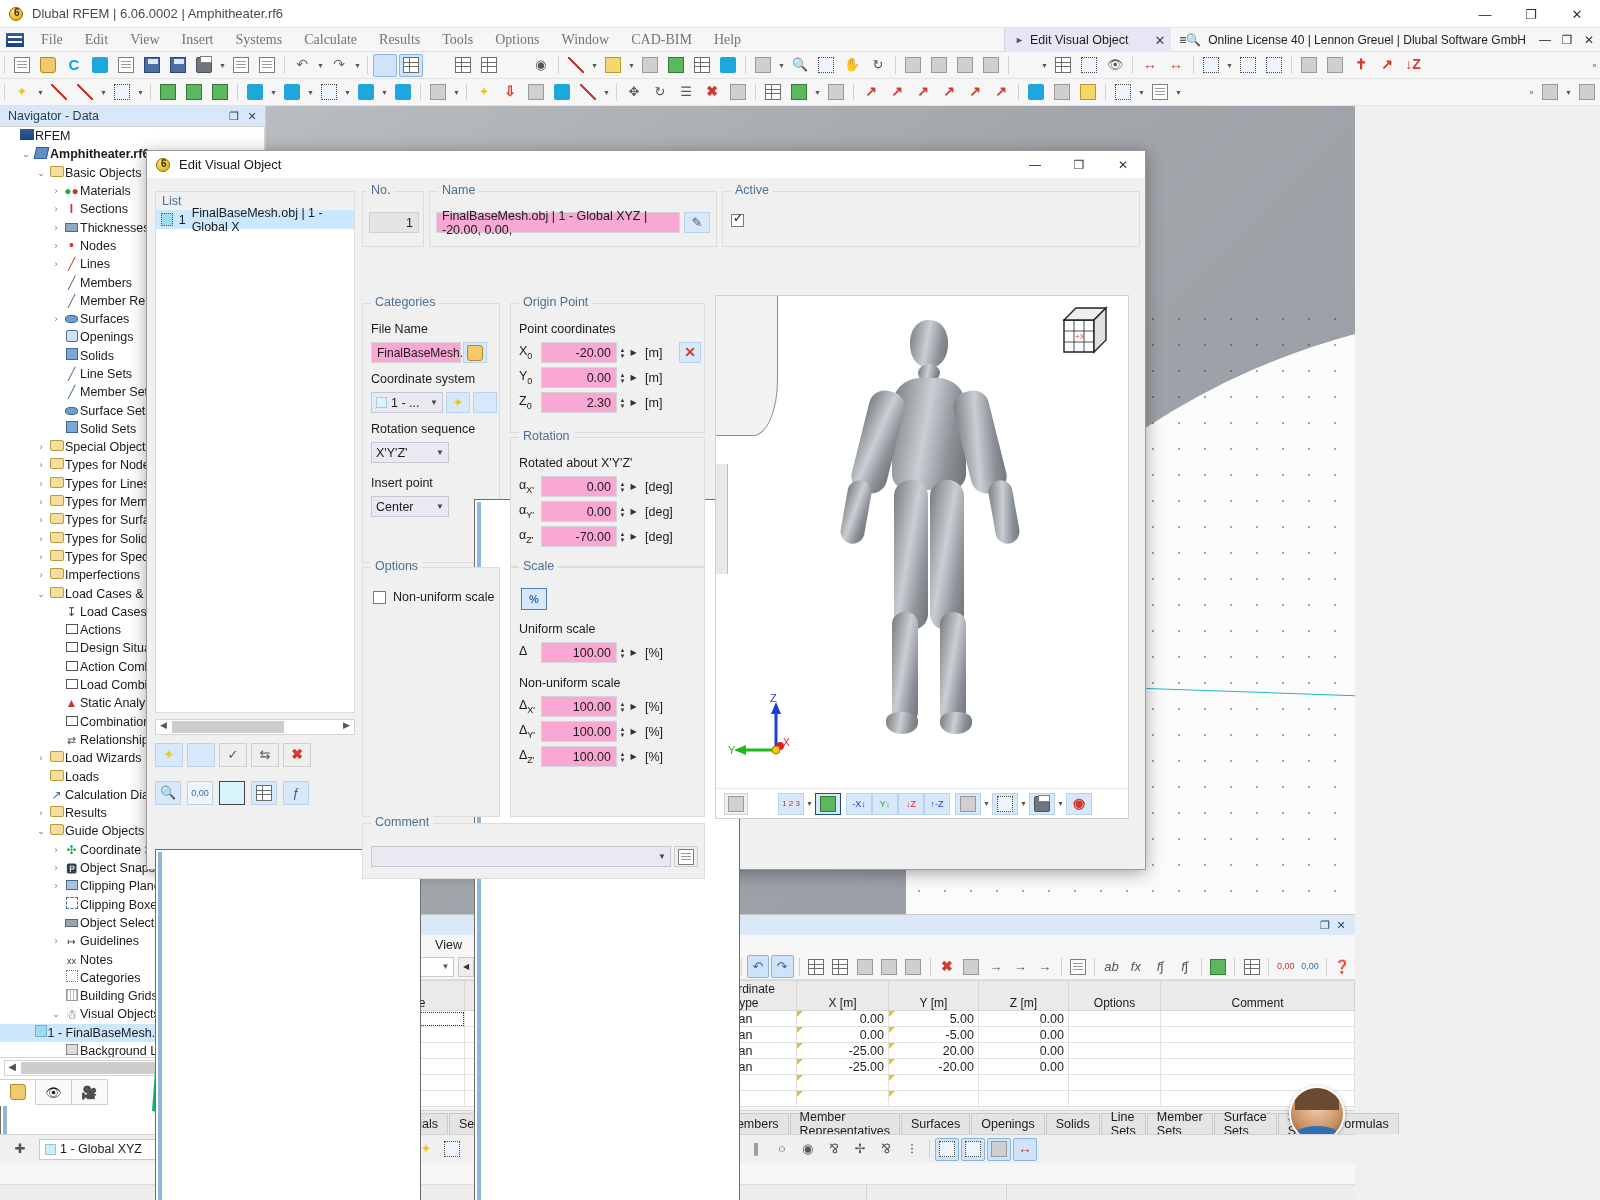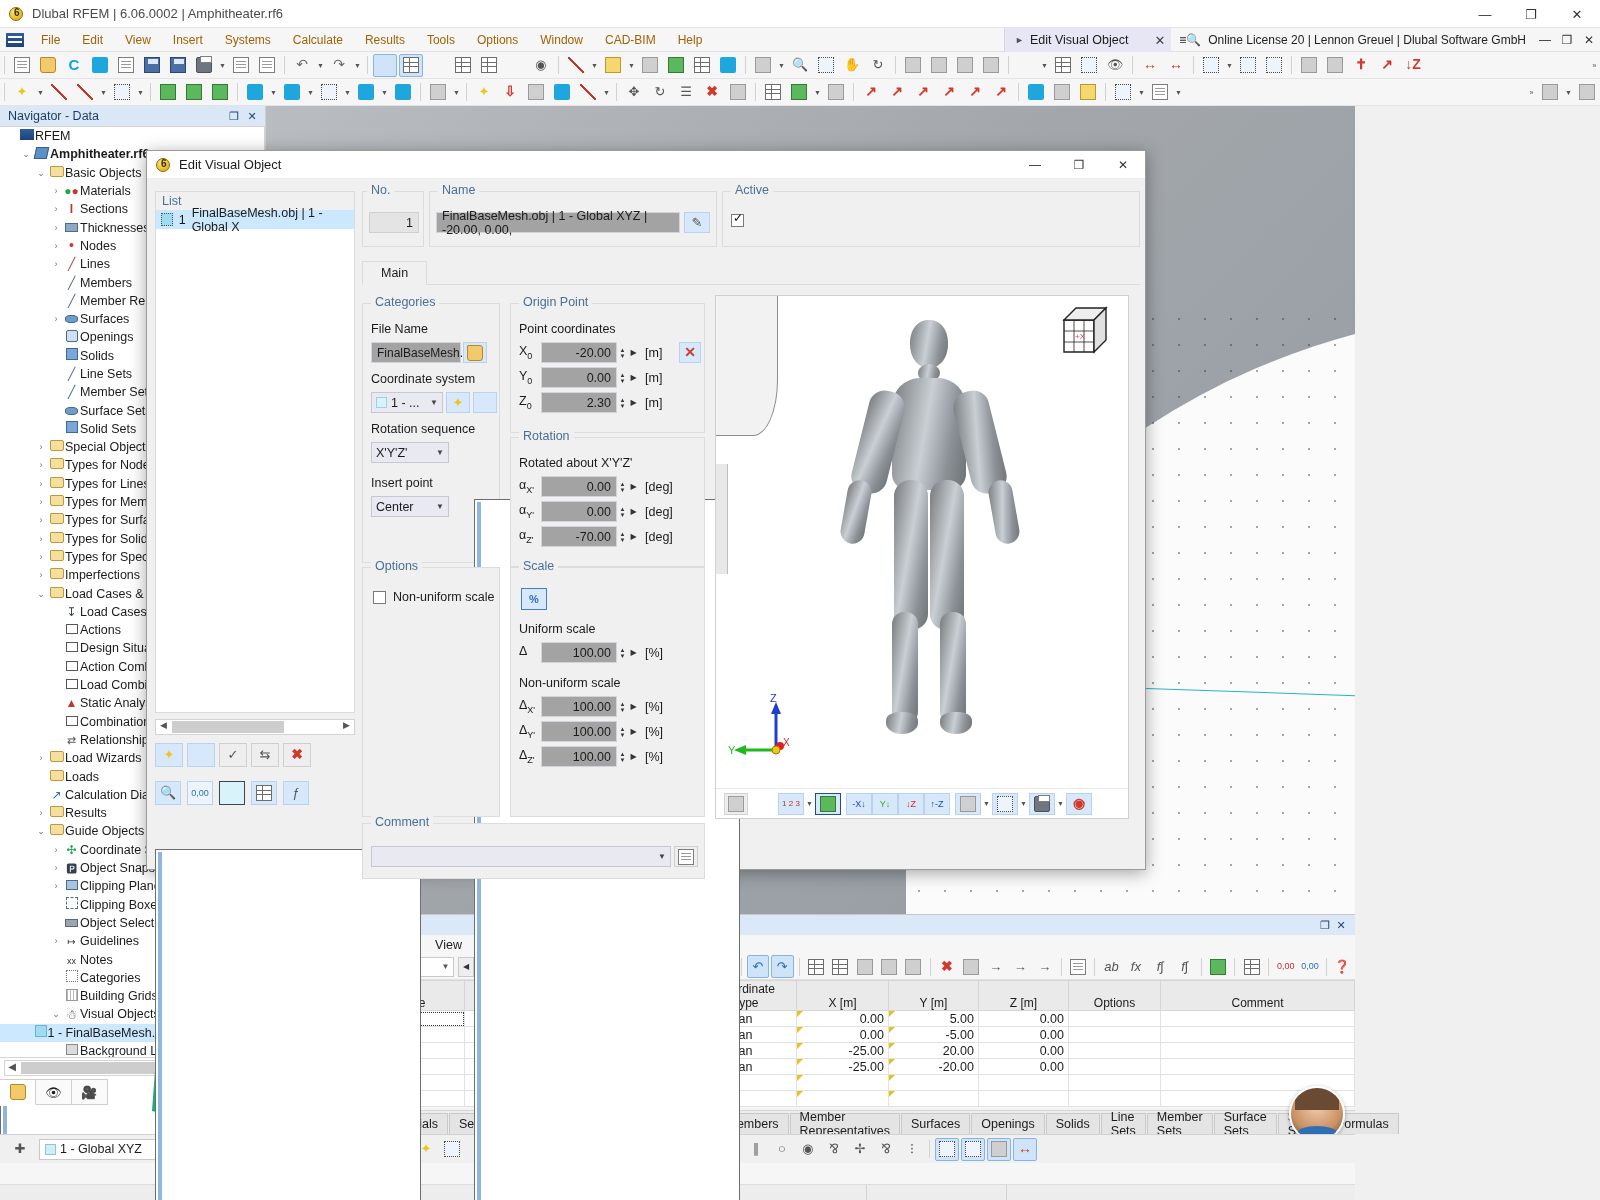--- a/index.html
+++ b/index.html
@@ -23,21 +23,21 @@
   .tb-title { font-size:13px; color:#4a4a4a; }
   .win-btns { position:absolute; right:0; top:0; height:28px; display:flex; }
   .win-btns div { width:46px;height:28px;display:flex;align-items:center;justify-content:center;font-size:13px;color:#333;}
 
   
   .menubar { position:absolute; left:0; top:28px; width:1600px; height:24px; background:#f6f6f6;
              display:flex; align-items:center; border-bottom:1px solid #e0e0e0;}
   .menu-logo{width:18px;height:14px;margin:0 6px 0 6px;background:linear-gradient(#2f5f9e,#1d4278);position:relative;}
   .menu-logo:before{content:"";position:absolute;left:2px;top:3px;width:14px;height:2px;background:#fff;}
   .menu-logo:after{content:"";position:absolute;left:2px;top:8px;width:14px;height:2px;background:#fff;}
-  .menubar a{ padding:3px 11px; font-size:12px; color:#a16207; text-decoration:none; cursor:default;}
+  .menubar a{ padding:3px 11px; font-size:14px; color:#737373; text-decoration:none; cursor:default;font-family:Liberation Serif, serif;}
   .menu-right{ position:absolute; right:0; top:0; height:24px; display:flex; align-items:center; }
   .mr-tab{ display:flex;align-items:center; background:#e6e6f5; height:24px; padding:0 6px 0 10px; border-left:1px solid #d5d5e2;}
   .mr-tab .arw{font-size:9px;color:#555;margin-right:6px;}
   .mr-tab .x{margin-left:26px;font-size:13px;color:#444;}
   .mr-lic{ display:flex; align-items:center; padding:0 8px; font-size:12px; color:#222; }
   .mr-lic .sico{margin-right:7px;font-size:12px;}
   .mr-win{display:flex;}
   .mr-win span{width:22px;text-align:center;font-size:12px;color:#333;}
 
   
@@ -131,21 +131,21 @@
         border:1px solid #9a9a9a; box-shadow:0 3px 16px rgba(0,0,0,.35); }
   .dlg-tb{ height:28px; background:#fff; display:flex; align-items:center; border-bottom:1px solid #ececec;}
   .dlg-tb .ttl{font-size:13px;color:#1b1b1b;}
   .dlg-tb .wb{position:absolute;right:0;top:0;display:flex;}
   .dlg-tb .wb div{width:44px;height:28px;display:flex;align-items:center;justify-content:center;font-size:12px;color:#333;}
   .dlg-body{position:absolute;left:0;top:28px;right:0;bottom:58px;}
   .grp{ position:absolute; border:1px solid #dcdcdc; background:#f0f0f0; }
   .grp-l{ position:absolute; top:-9px; left:8px; background:#f0f0f0; padding:0 4px;
           font-size:12.5px; color:#4a6f94; }
   .lbl{font-size:12.5px;color:#1b1b1b;}
-  .fld{ background:#a3a3a3; border:1px solid #d3d3dd; height:21px; font-size:12.5px; color:#1b1b1b;
+  .fld{ background:#f9a8d4; border:1px solid #d3d3dd; height:21px; font-size:12.5px; color:#1b1b1b;
         display:flex; align-items:center; padding:0 5px; }
   .fld.num{justify-content:flex-end;}
   .fld.ro{background:#e4e4e4;border-color:#d0d0d0;}
   .spin{ width:11px; height:21px; display:flex;flex-direction:column;align-items:center;justify-content:center;
          font-size:6px;color:#333;}
   .trib{width:11px;height:21px;display:flex;align-items:center;justify-content:center;font-size:8px;color:#333;}
   .unit{font-size:12.5px;color:#1b1b1b;margin-left:6px;}
   .sel-box{ background:#e9e9f2;border:1px solid #c7c7d4;height:21px;font-size:12.5px;
             display:flex;align-items:center;padding:0 4px;}
   .sel-box .cv{margin-left:auto;font-size:8px;color:#444;}
@@ -252,21 +252,21 @@
     <a href="#">Help</a>
 
     <div class="menu-right">
       <div class="mr-tab">
         <span class="arw">►</span>
         <span>Edit Visual Object</span>
         <span class="x">✕</span>
       </div>
       <div class="mr-lic">
         <span class="sico">≡🔍</span>
-        <span>Online License 20 | Lennon Greuel | Dlubal Software GmbH</span>
+        <span>Online License 40 | Lennon Greuel | Dlubal Software GmbH</span>
       </div>
       <div class="mr-win">
         <span>—</span>
         <span>❐</span>
         <span>✕</span>
       </div>
     </div>
   </div>
 
   <div class="toolbar r1">
@@ -1410,23 +1410,20 @@
           </div>
       </div>
 
       <div class="grp" style="left:575px;top:12px;width:418px;height:56px;">
         <span class="grp-l">Active</span>
         <div style="position:absolute;left:8px;top:22px;">
           <span class="chk" style="position:relative"><span style="position:absolute;left:1px;top:-4px;font-size:12px;color:#111;">✓</span></span>
         </div>
       </div>
 
-      <div class="tabstrip" style="left:215px;top:82px;width:778px;">
-        <div class="tab">Main</div>
-      </div>
 
       <div class="grp" style="left:215px;top:124px;width:138px;height:260px;">
         <span class="grp-l">Categories</span>
         <div class="lbl" style="position:absolute;left:8px;top:18px;">File Name</div>
         <div class="fld" style="position:absolute;left:8px;top:38px;width:90px;font-size:12px;">FinalBaseMesh.obj</div>
         <div class="sbtn" style="position:absolute;left:100px;top:38px;width:24px;height:21px;">
             <span class="ic fold"></span>
           </div>
         <div class="lbl" style="position:absolute;left:8px;top:68px;">Coordinate system</div>
         <div class="sel-box" style="position:absolute;left:8px;top:88px;width:72px;">

